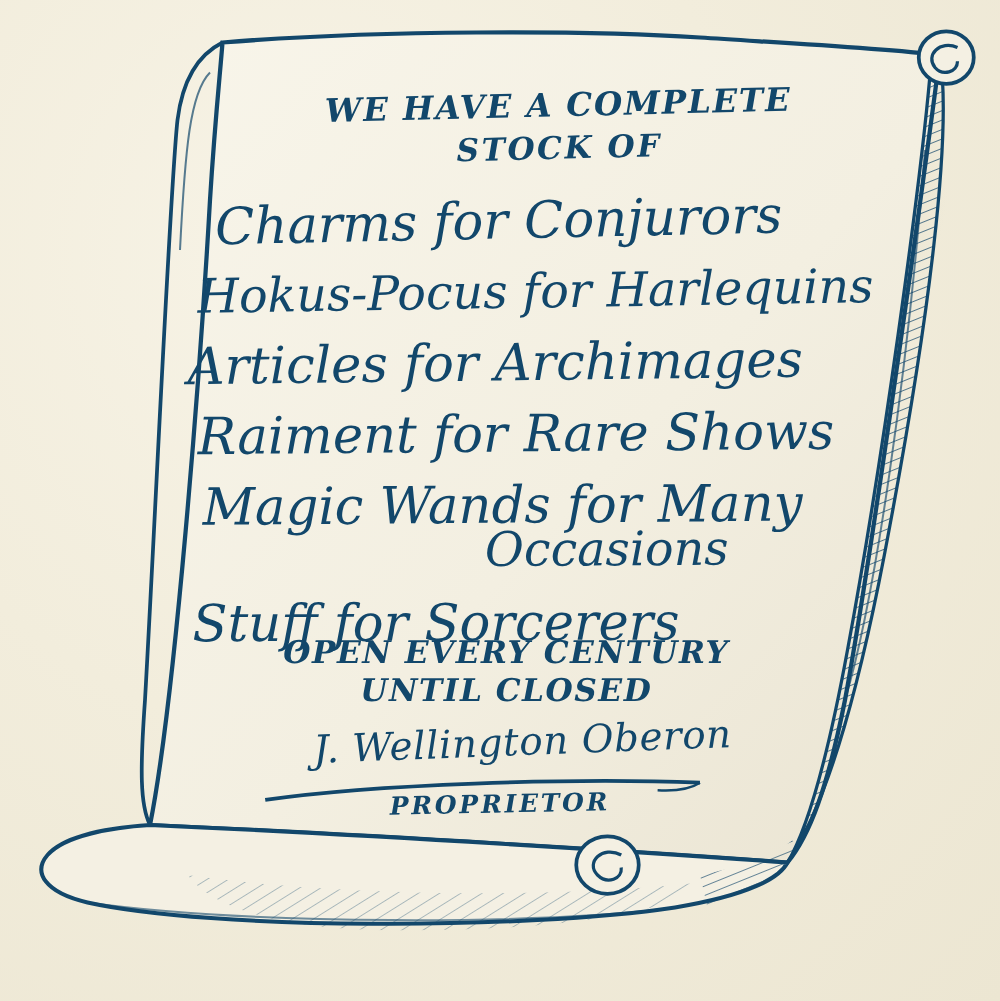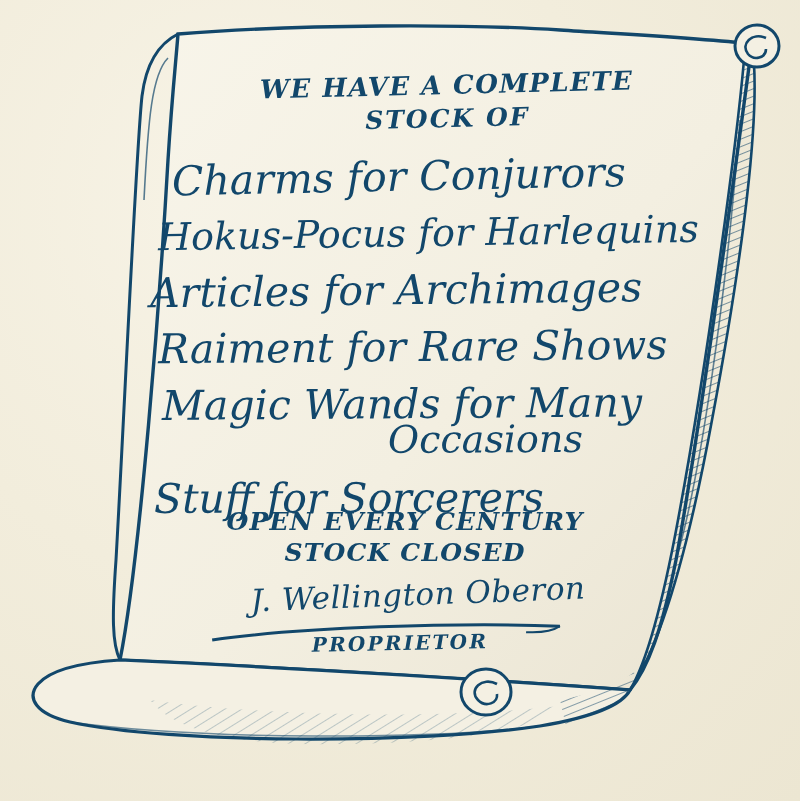--- a/index.html
+++ b/index.html
@@ -234,21 +234,21 @@
     <div class="stock-line s2">Hokus-Pocus for Harlequins</div>
     <div class="stock-line s3">Articles for Archimages</div>
     <div class="stock-line s4">Raiment for Rare Shows</div>
     <div class="stock-line s5">Magic Wands for Many</div>
     <div class="stock-line s5b">Occasions</div>
     <div class="stock-line s6">Stuff for Sorcerers</div>
   </div>
 
   <div class="ink hours">
     <div>OPEN EVERY CENTURY</div>
-    <div>STOCK CLOSED</div>
+    <div>UNTIL CLOSED</div>
   </div>
 
   <div class="ink signature">J. Wellington Oberon</div>
 
   <svg class="sig-rule" width="360" height="18" viewBox="0 0 360 18">
     <path d="M4 13 C 90 3, 250 2, 352 9" fill="none" stroke="#12476b" stroke-width="3"></path>
     <path d="M352 9 C 344 14, 330 15, 318 14" fill="none" stroke="#12476b" stroke-width="2"></path>
   </svg>
 
   <div class="ink proprietor">PROPRIETOR</div>

